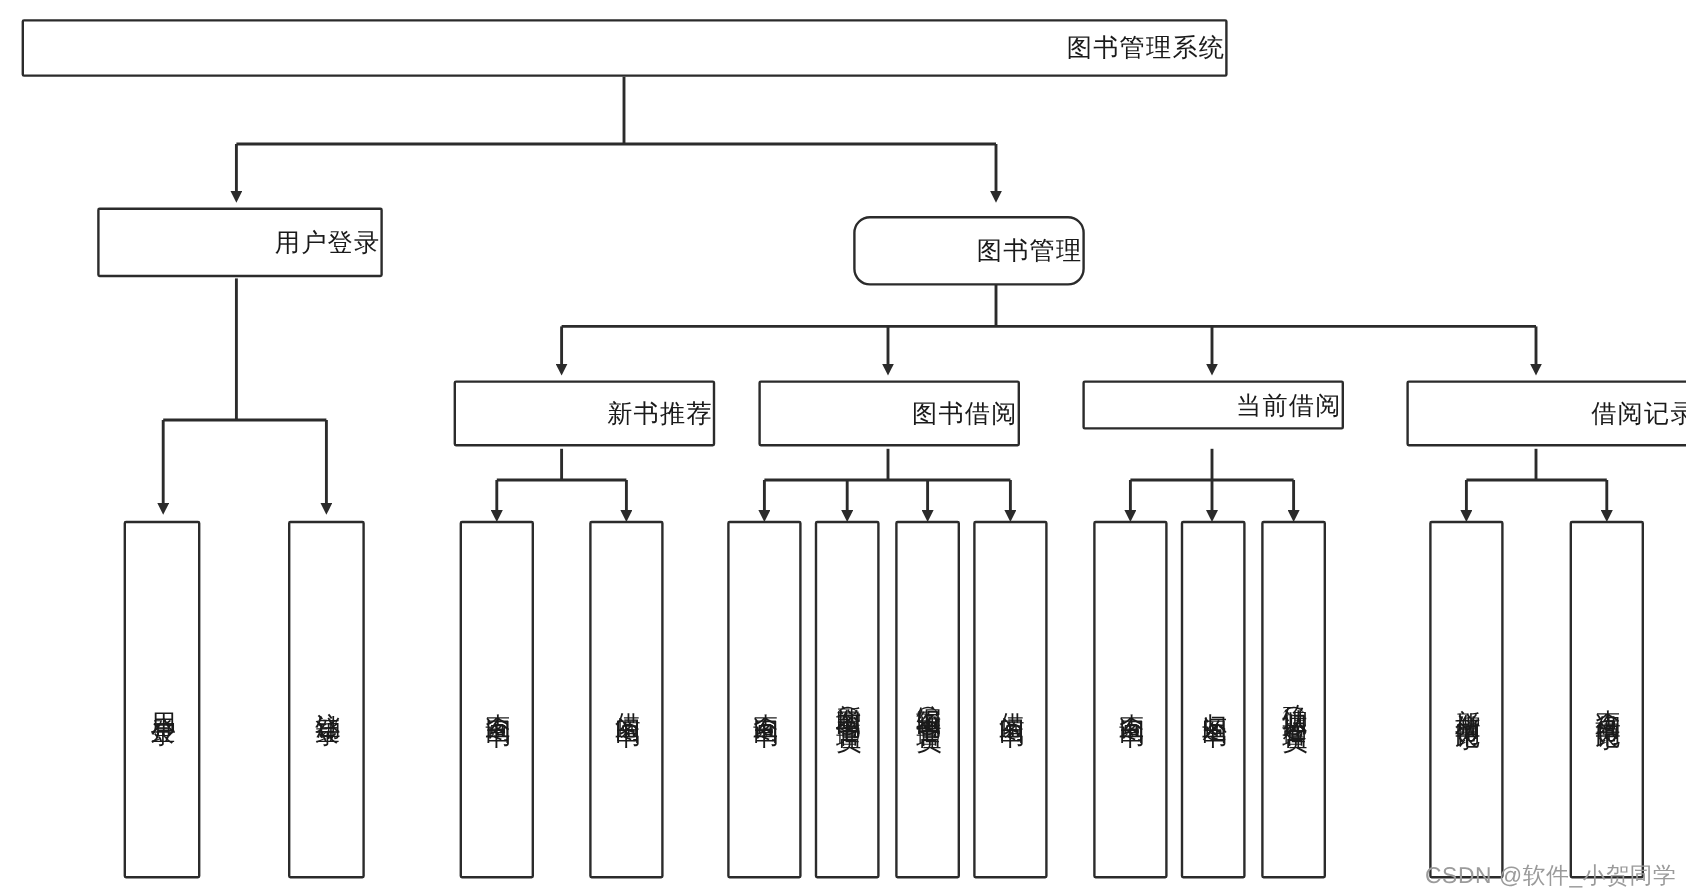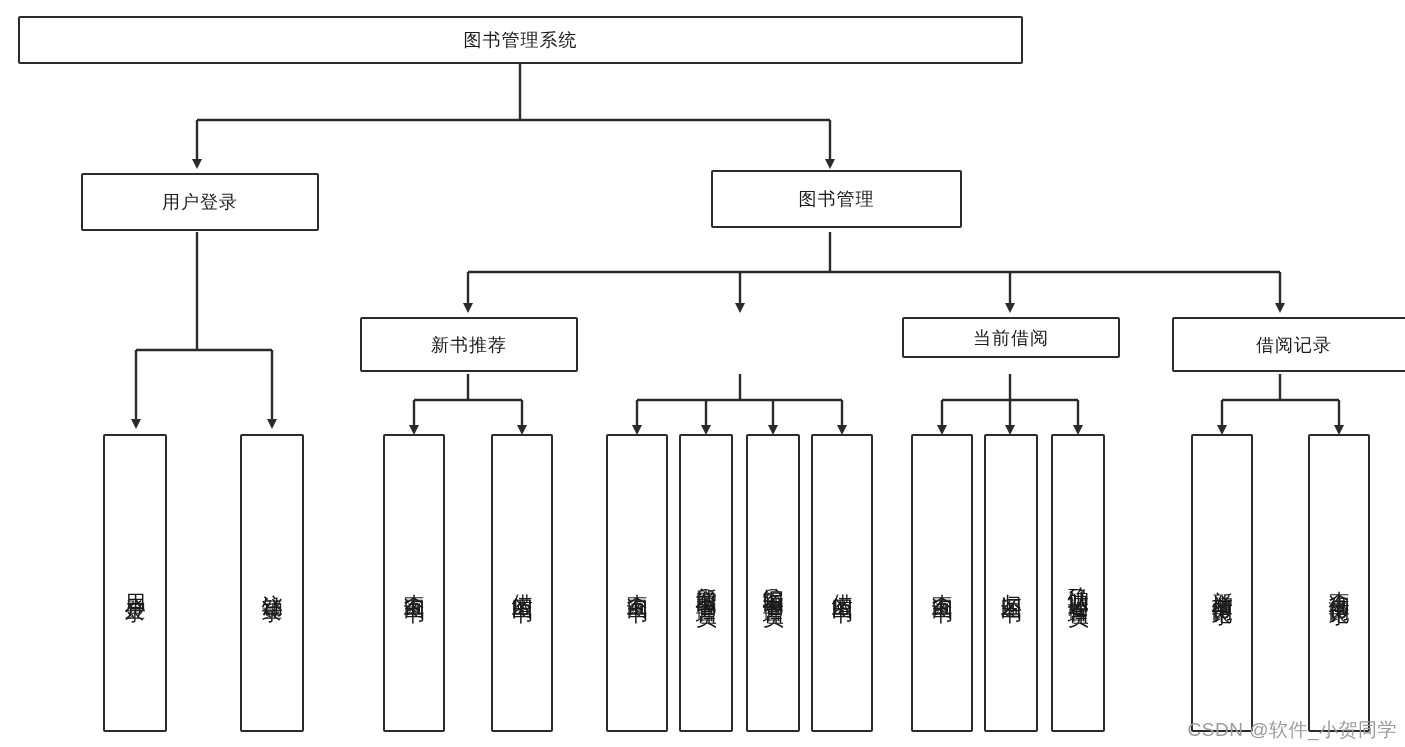--- a/index.html
+++ b/index.html
@@ -30,22 +30,23 @@
     box-sizing: border-box;
     border: 2px solid #2b2b2b;
     background: #ffffff;
     border-radius: 2px;
     display: flex;
     align-items: center;
     justify-content: center;
     color: #1a1a1a;
   }
   .node.horiz {
-    font-size: 18px;
+    font-size: 21px;
     letter-spacing: 1px;
+    justify-content: flex-end;
   }
   .node.vert {
     writing-mode: vertical-rl;
     text-orientation: upright;
     font-size: 21px;
     letter-spacing: 3px;
     line-height: 1.25;
     padding: 8px 0;
   }
   .node.vert .label {
@@ -119,28 +120,31 @@
   </svg>
 
   <div class="node horiz" style="left:18px; top:16px; width:1005px; height:48px;">
     <span class="label">图书管理系统</span>
   </div>
 
   <div class="node horiz" style="left:81px; top:173px; width:238px; height:58px;">
     <span class="label">用户登录</span>
   </div>
 
-  <div class="node horiz" style="left:711px; top:170px; width:251px; height:58px;">
+  <div class="node horiz" style="left:711px; top:180px; width:193px; height:58px;border-radius:14px;">
     <span class="label">图书管理</span>
   </div>
 
-  <div class="node horiz" style="left:360px; top:317px; width:218px; height:55px;">
+  <div class="node horiz" style="left:378px; top:317px; width:218px; height:55px;">
     <span class="label">新书推荐</span>
   </div>
 
+  <div class="node horiz" style="left:632px; top:317px; width:218px; height:55px;">
+    <span class="label">图书借阅</span>
+  </div>
 
   <div class="node horiz" style="left:902px; top:317px; width:218px; height:41px;">
     <span class="label">当前借阅</span>
   </div>
 
   <div class="node horiz" style="left:1172px; top:317px; width:244px; height:55px;">
     <span class="label">借阅记录</span>
   </div>
 
   <div class="node vert" style="left:103px; top:434px; width:64px; height:298px;">

